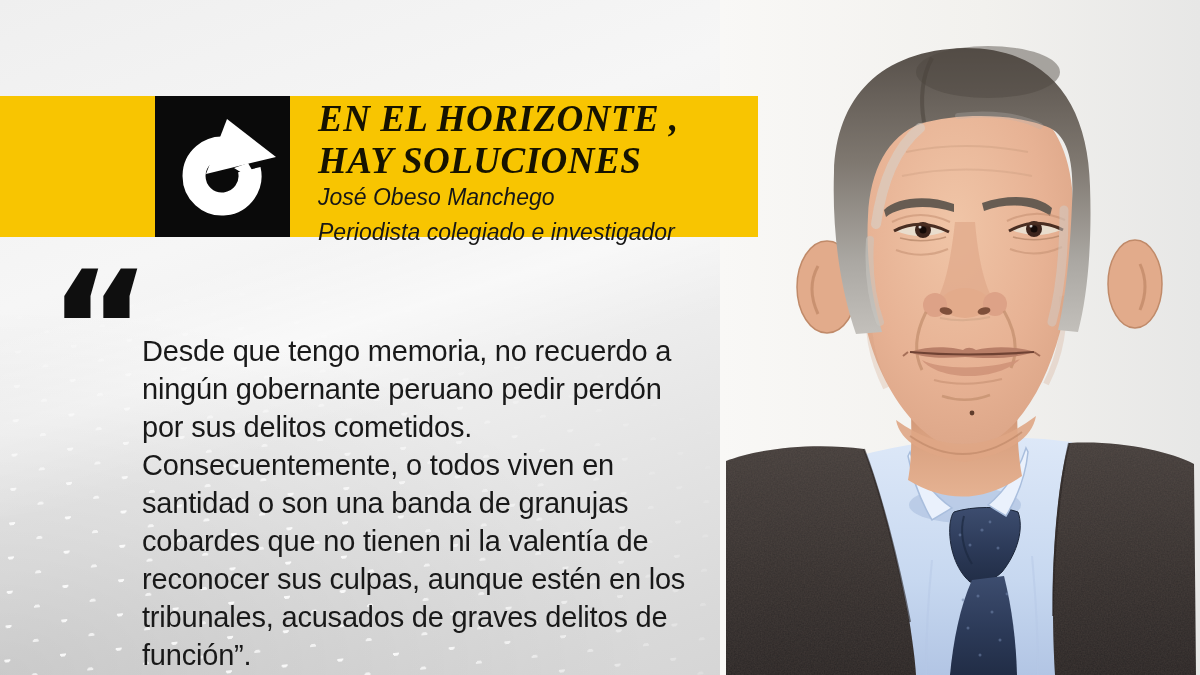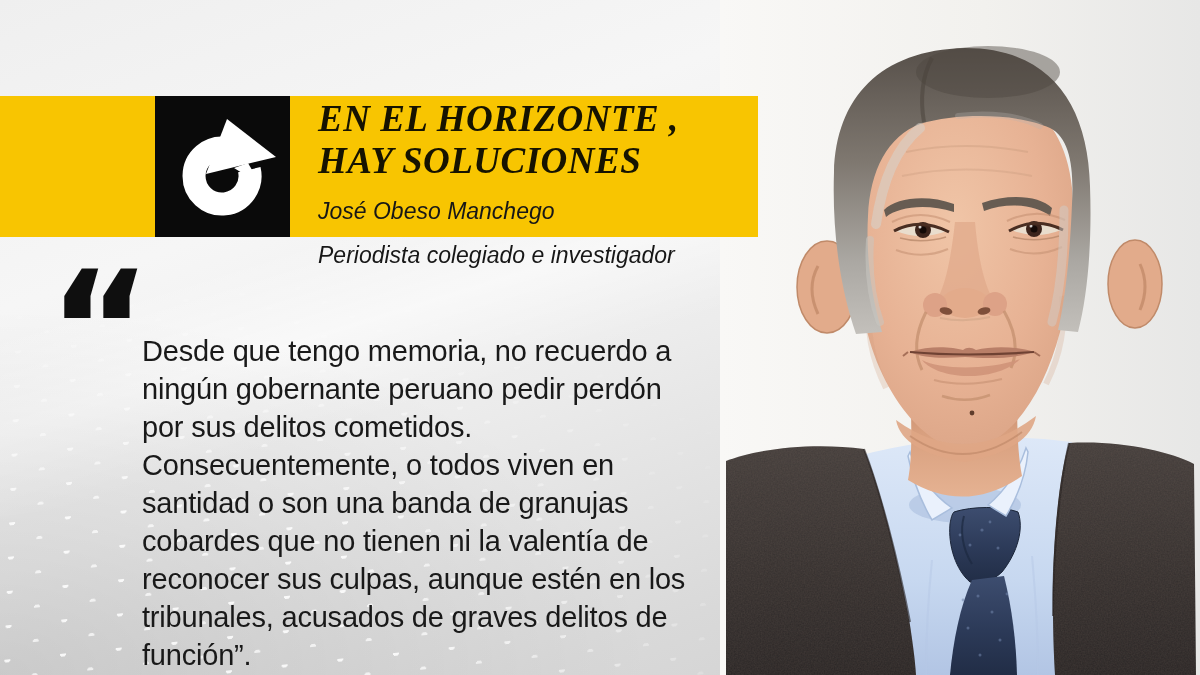--- a/index.html
+++ b/index.html
@@ -49,24 +49,24 @@
     position:absolute;left:318px;top:0;width:440px;height:141px;
     color:#151100;padding-top:2px;box-sizing:border-box;
   }
   .banner-title{
     font-family:"Liberation Serif",serif;
     font-weight:bold;font-style:italic;
     font-size:37px;line-height:42px;letter-spacing:.5px;
     white-space:pre-line;color:#161300;
   }
   .banner-author{
-    font-style:italic;font-size:23px;line-height:25px;margin-top:17px;color:#171717;
+    font-style:italic;font-size:23px;line-height:25px;margin-top:3px;color:#171717;
   }
   .banner-role{
-    font-style:italic;font-size:23px;line-height:25px;margin-top:19px;color:#171717;
+    font-style:italic;font-size:23px;line-height:25px;margin-top:10px;color:#171717;
   }
 
   
   .quote-mark{
     position:absolute;left:48px;top:250px;
     font-family:"DejaVu Sans",sans-serif;font-weight:bold;
     font-size:158px;line-height:1;color:#0f0f0f;
   }
   .quote-text{
     position:absolute;left:142px;top:332px;width:640px;

